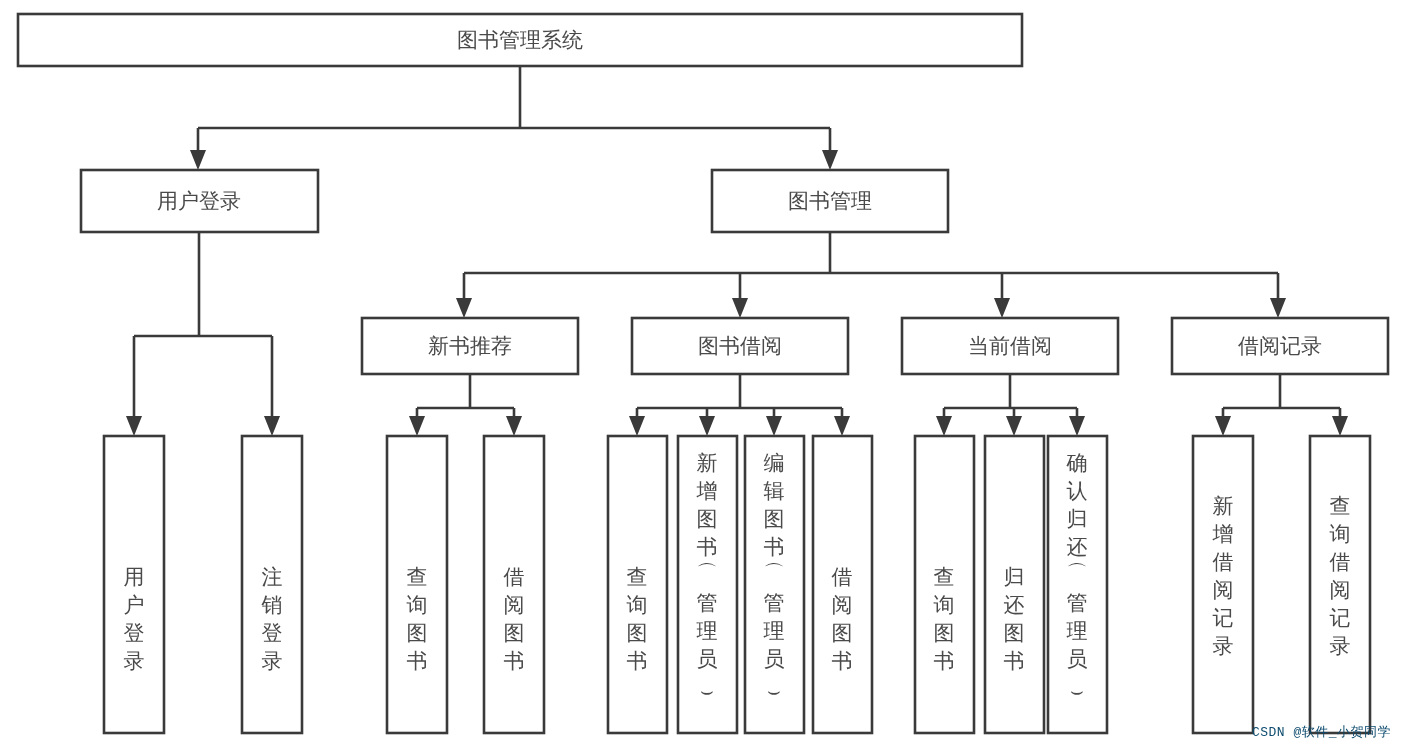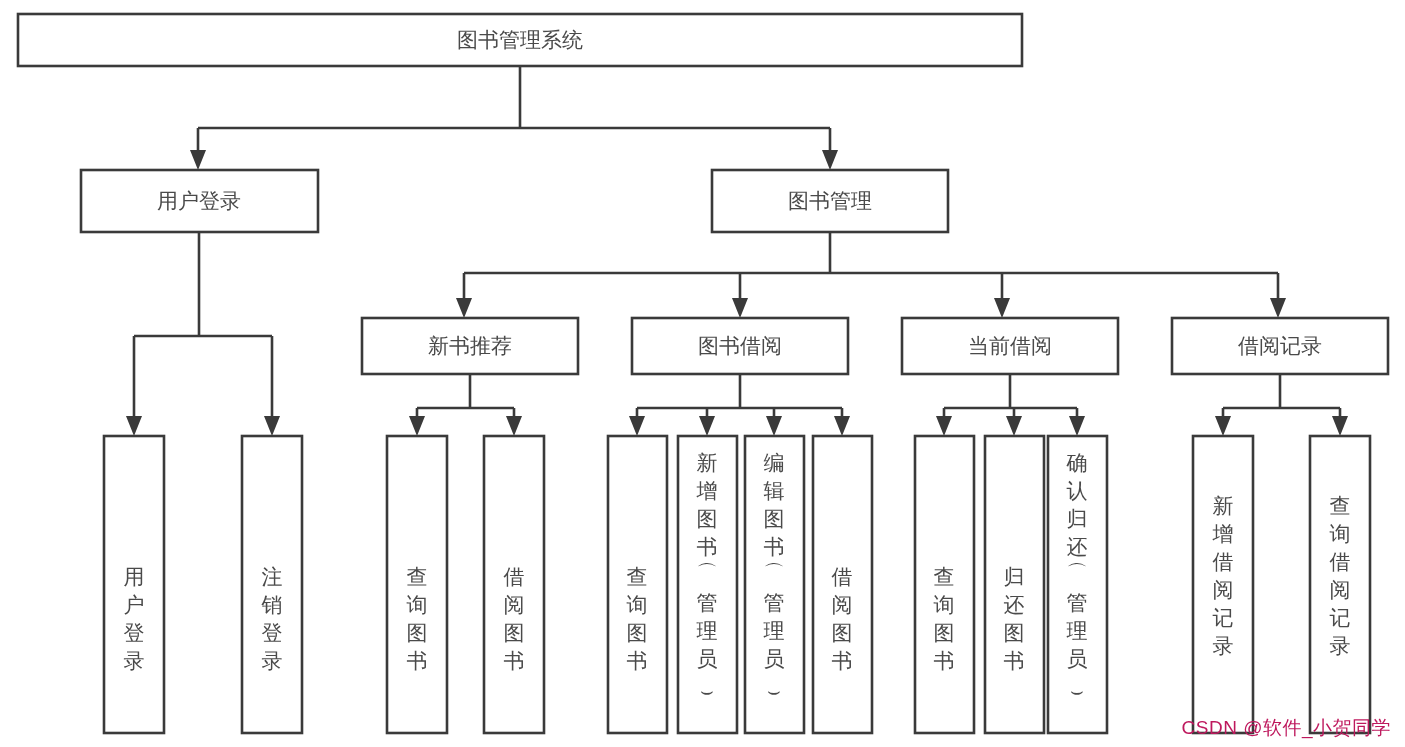--- a/index.html
+++ b/index.html
@@ -53,23 +53,23 @@
   .node-label-v {
     fill: #4a4a4a;
     font-family: "Liberation Sans", "DejaVu Sans", sans-serif;
     font-size: 21px;
     text-anchor: middle;
   }
   .watermark {
     position: absolute;
     right: 14px;
     bottom: 6px;
-    font-family: Liberation Sans, sans-serif;
-    font-size: 19px;
-    color: #be185d;
+    font-family: Liberation Mono, monospace;
+    font-size: 13px;
+    color: #0c4a6e;
     letter-spacing: 0.5px;
     white-space: nowrap;
     user-select: none;
   }
 </style>
 </head>
 <body>
 
 <div id="diagram-root">
 

